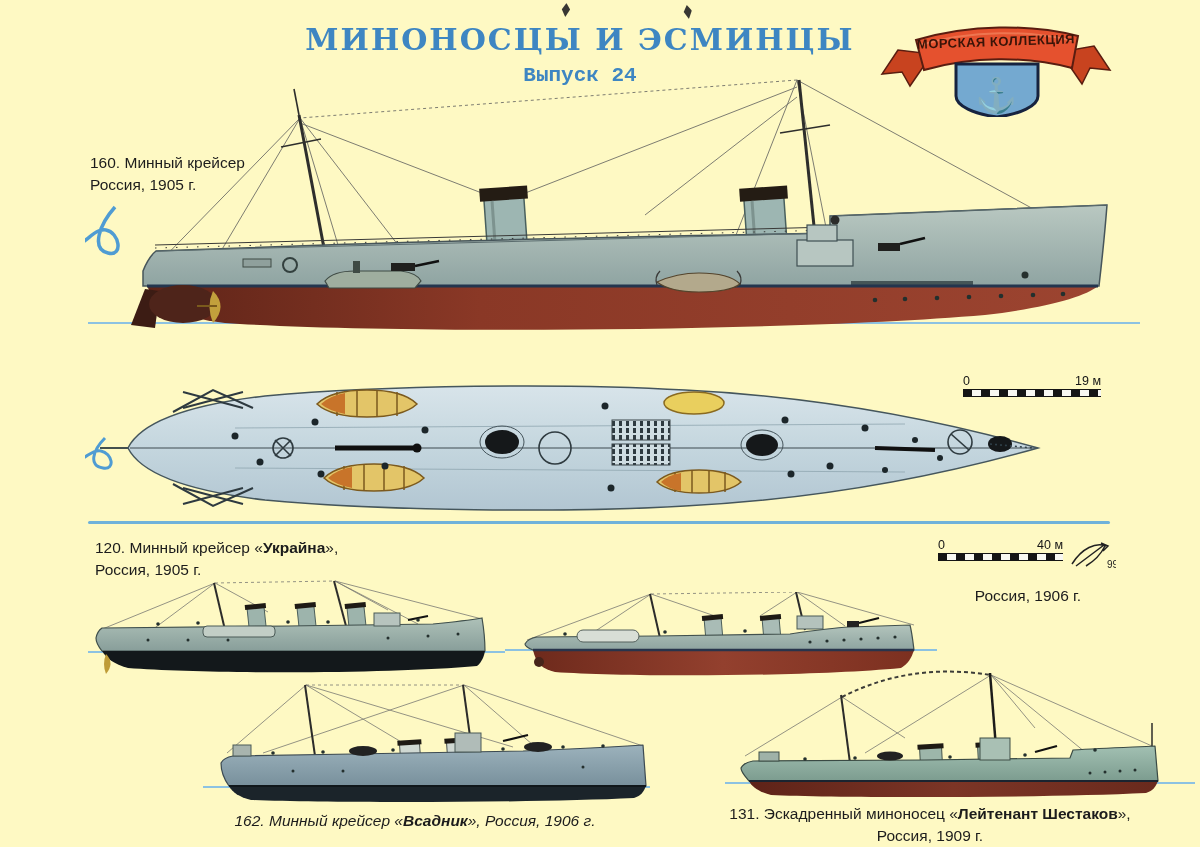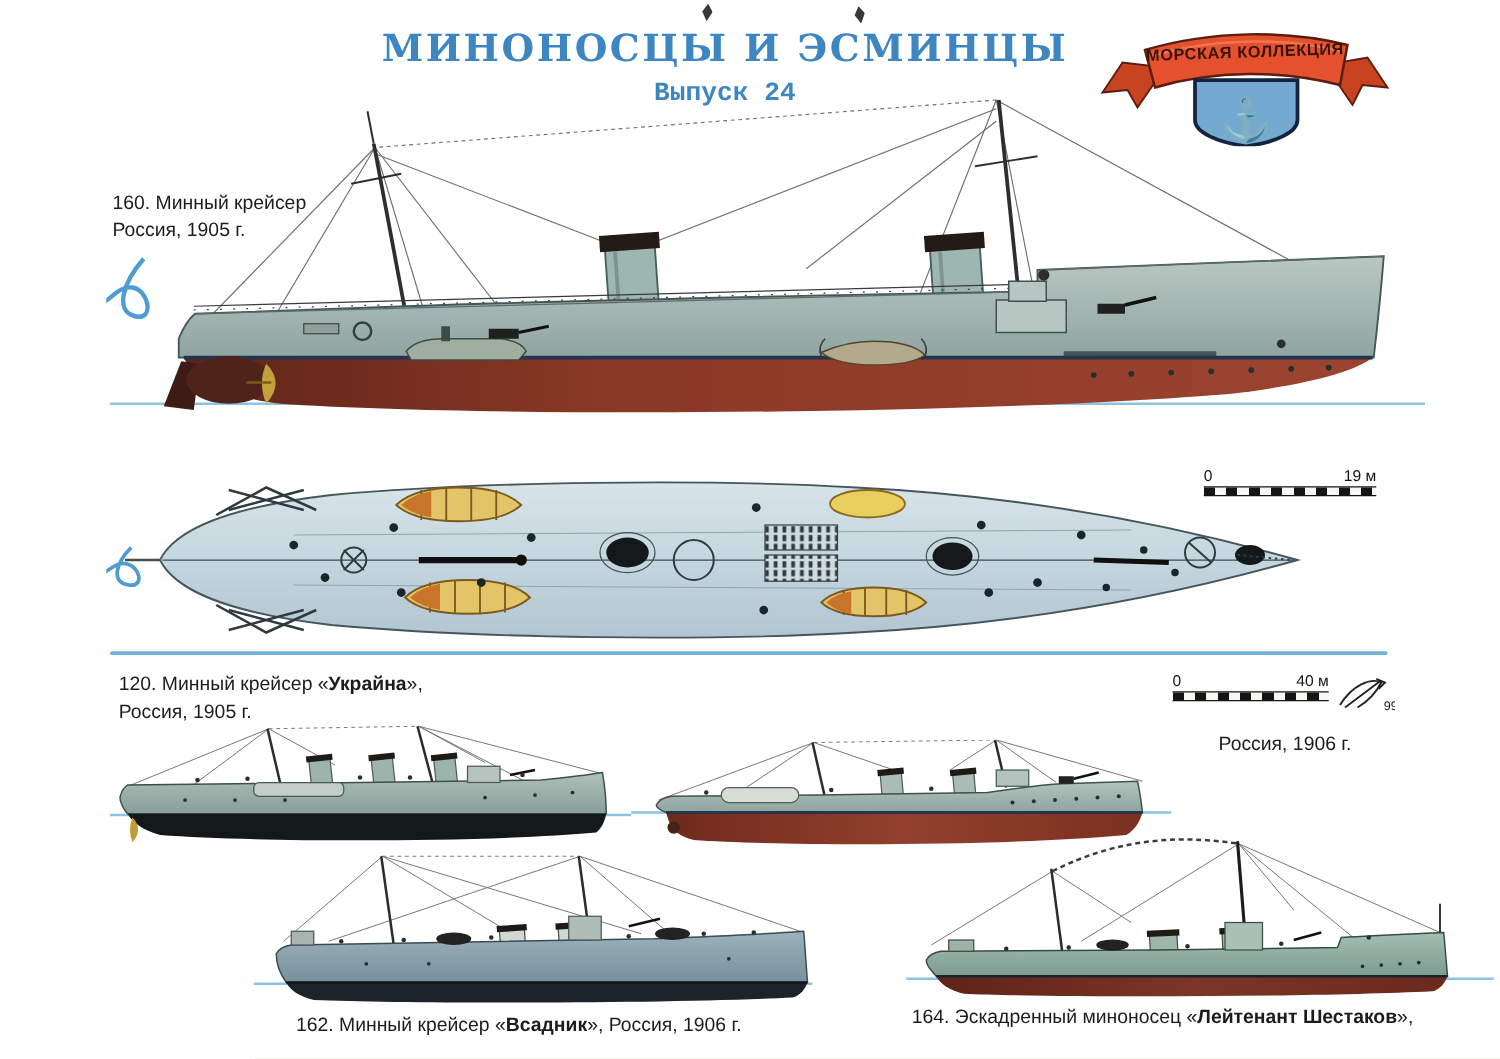--- a/index.html
+++ b/index.html
@@ -1,16 +1,16 @@
 <!DOCTYPE html>
 <html><head>
 <meta charset="utf-8">
 <style>
   html,body{margin:0;padding:0;background:#e8e8e4;}
-  #page{position:relative;width:1200px;height:847px;background:#ffffff;overflow:hidden;
+  #page{position:relative;width:1200px;height:847px;background:#fef9c3;overflow:hidden;
         font-family:"Liberation Sans",sans-serif;color:#1c1c1c;}
   .abs{position:absolute;}
   
   #title{left:300px;top:22px;width:560px;text-align:center;
          font-family:"DejaVu Serif",serif;font-weight:bold;font-size:30px;
          letter-spacing:2px;color:#3e86c2;}
   #subtitle{left:300px;top:64px;width:560px;text-align:center;
          font-family:Liberation Mono, monospace;font-weight:bold;font-size:21px;color:#3e86c2;}
   .bindmark{width:9px;height:14px;background:#15151a;opacity:.85;
          clip-path:polygon(50% 0,100% 42%,58% 100%,8% 48%);}
@@ -480,21 +480,22 @@
       <circle cx="300" cy="87" r="1.8"></circle>
           <circle cx="370" cy="82" r="1.8"></circle>
       <circle cx="365" cy="105" r="1.5"></circle>
           <circle cx="380" cy="104" r="1.5"></circle>
           <circle cx="395" cy="103" r="1.5"></circle>
       <circle cx="410" cy="102" r="1.5"></circle>
     </g>
   </svg>
   </div>
 
-  <div class="abs cap center" style="left:185px;top:810px;width:460px;">
+  <div class="abs cap center" style="left:185px;top:810px;width:460px;font-style:italic;">
     <span>162. Минный крейсер «</span><b>Всадник</b><span>», Россия, 1906 г.</span>
   </div>
 
   <div class="abs cap center" style="left:695px;top:803px;width:470px;">
-    <div><span>164. Эскадренный миноносец «</span><b>Лейтенант Шестаков</b><span>»,</span></div>
+    <div><span>131. Эскадренный миноносец «</span><b>Лейтенант Шестаков</b><span>»,</span></div>
+    <div><span>Россия, 1909 г.</span></div>
   </div>
 
 </div>
 
 </body></html>

